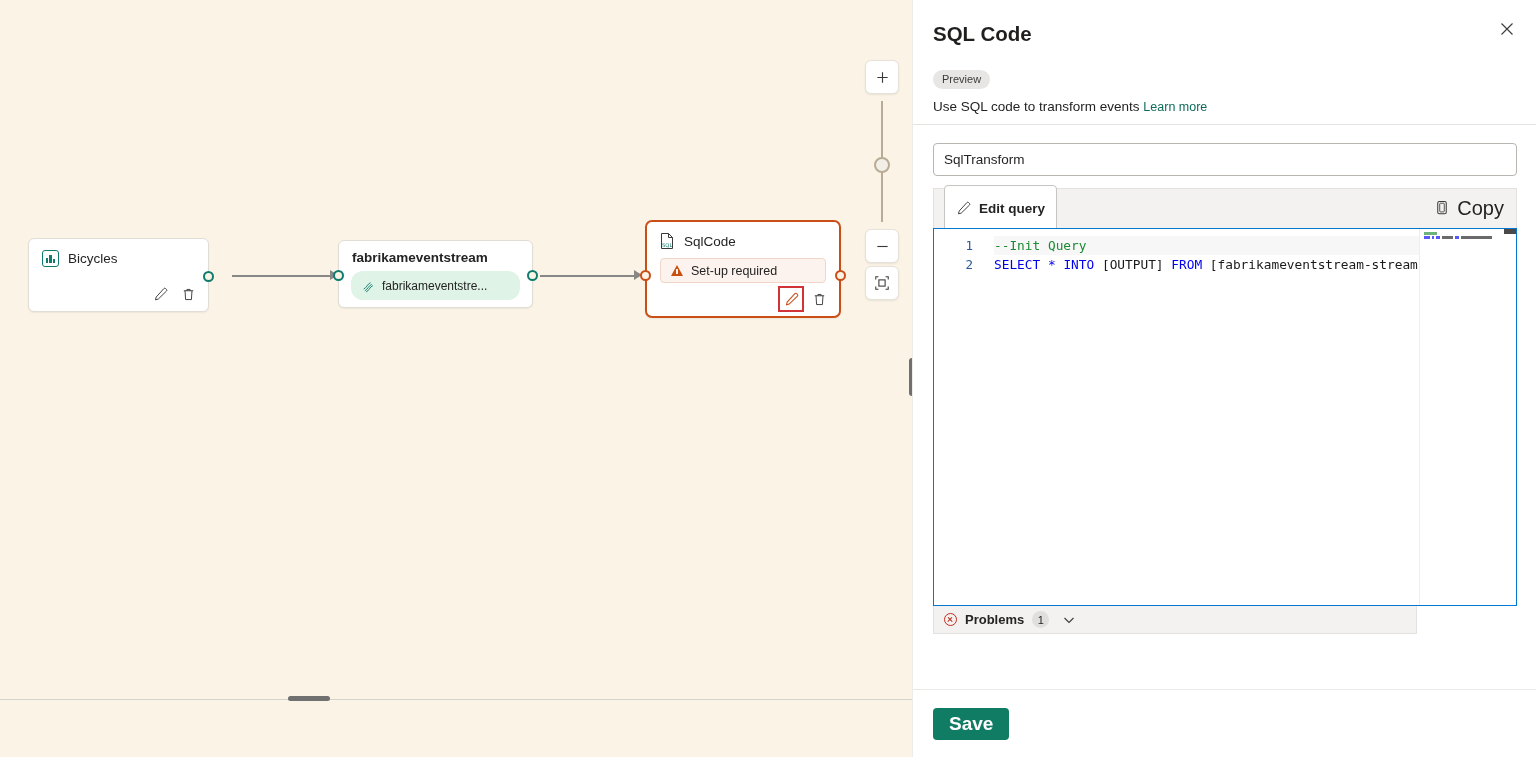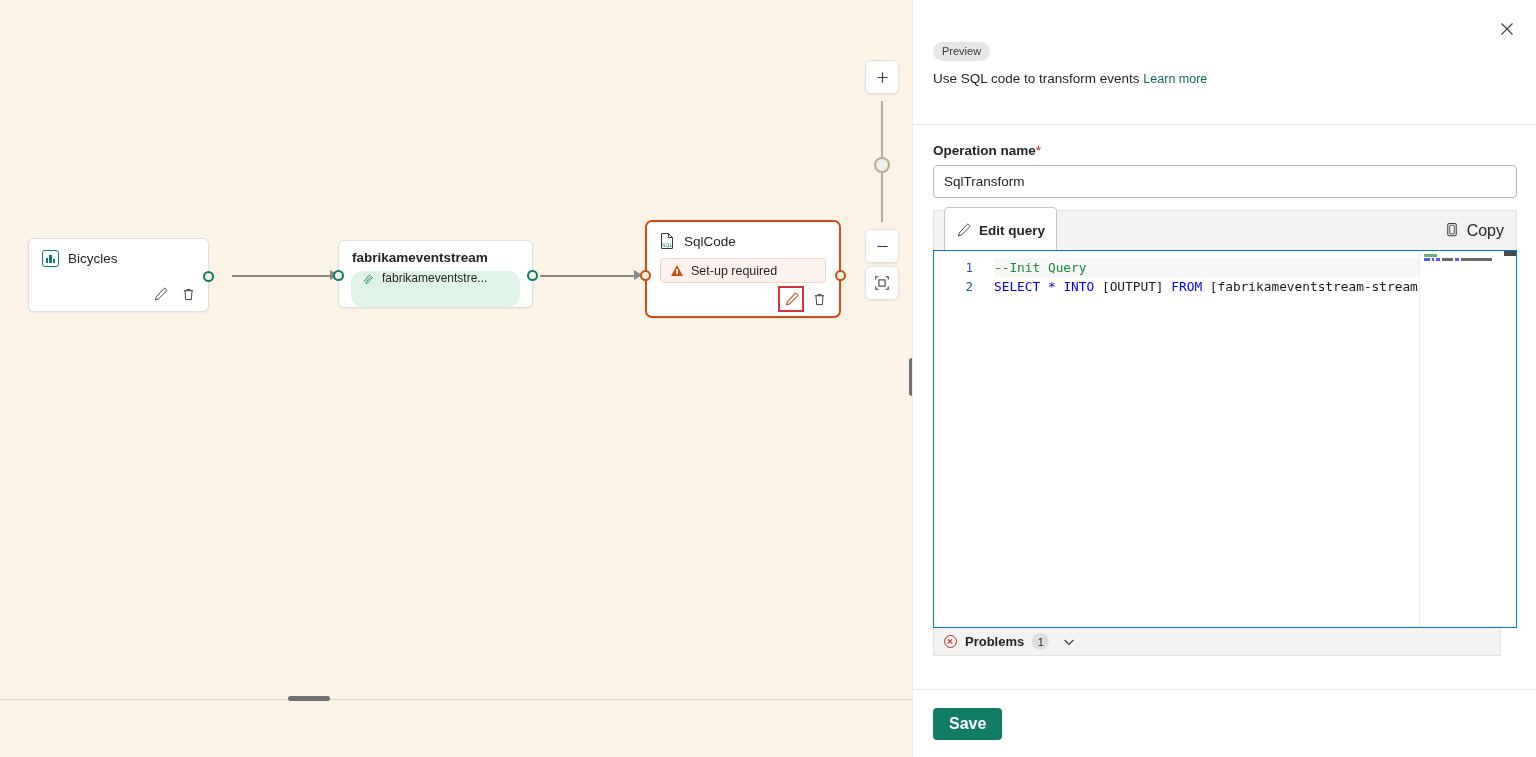--- a/index.html
+++ b/index.html
@@ -125,25 +125,25 @@
   .icon-chart i:nth-child(3) { height: 4px; }
 
   
   #node-stream {
     left: 338px; top: 240px;
     width: 195px; height: 68px;
   }
   #node-stream .node-title-row { padding: 9px 12px 0 13px; }
   .stream-pill {
     margin: 6px 12px 0 12px;
-    height: 36px;
+    height: 29px;
     background: #dff3e6;
     border-radius: 12px;
     display: flex;
-    align-items: flex-start;
+    align-items: center;
     gap: 7px;
     padding: 0 11px;
   }
   .stream-pill-label {
     font-size: 12px;
     color: #242424;
     white-space: nowrap;
     overflow: hidden;
   }
   .icon-stream {
@@ -398,21 +398,21 @@
     color: #242424;
     cursor: pointer;
     font-family: "Liberation Sans", sans-serif;
   }
   #copy-button {
     display: flex;
     align-items: center;
     gap: 7px;
     background: transparent;
     border: none;
-    font-size: 16px;
+    font-size: 20px;
     color: #242424;
     cursor: pointer;
     font-family: "Liberation Sans", sans-serif;
     padding: 0;
   }
 
   
   #code-editor {
     width: 584px;
     height: 378px;
@@ -471,21 +471,21 @@
   .mini-seg { height: 3px; display: block; opacity: .65; }
   #minimap-scroll {
     position: absolute;
     right: 0; top: 0;
     width: 12px; height: 5px;
     background: #4a4a4a;
   }
 
   
   #problems-bar {
-    width: 568px;
+    width: 484px;
     height: 28px;
     background: #f3f2f1;
     border: 1px solid #e3e1de;
     border-top: none;
     display: flex;
     align-items: center;
     gap: 8px;
     padding: 0 10px;
     cursor: pointer;
   }
@@ -537,21 +537,21 @@
     padding-left: 20px;
   }
   #save-button {
     height: 32px;
     min-width: 64px;
     padding: 0 16px;
     background: #107c63;
     color: #ffffff;
     border: none;
     border-radius: 4px;
-    font-size: 16px;
+    font-size: 19px;
     font-weight: bold;
     cursor: pointer;
     font-family: "Liberation Sans", sans-serif;
   }
 </style>
 </head>
 <body>
 
 <div id="app">
 
@@ -662,37 +662,35 @@
 
     <div id="canvas-hr"></div>
 
 
     <div id="splitter-handle"></div>
   </div>
 
   <div id="panel">
 
     <div id="panel-header">
+      <h1 id="panel-title">SQL Code</h1>
       <div id="panel-close-btn">
         <svg width="16" height="16" viewBox="0 0 16 16">
             <path d="M2.5 2.5l11 11M13.5 2.5l-11 11" stroke="#3b3a39" stroke-width="1.1" fill="none"></path>
           </svg>
       </div>
       <span id="preview-badge">Preview</span>
       <div id="panel-subtitle">
         <span>Use SQL code to transform events</span>
         <a id="learn-more-link" href="#">Learn more</a>
       </div>
     </div>
 
     <div id="panel-body">
 
-      <div class="field-label">
-        <span>Operation name</span><span class="req-star">*</span>
-      </div>
       <input id="operation-name-input" type="text" value="SqlTransform" style="">
 
       <div id="editor-toolbar">
         <button id="edit-query-button">
           <svg width="15" height="15" viewBox="0 0 16 16">
               <path d="M11.6 1.7a1.3 1.3 0 0 1 1.9 0l.8.8a1.3 1.3 0 0 1 0 1.9L5.6 12.9l-3 .8.8-3z" fill="none" stroke="#3b3a39" stroke-width="1"></path>
             </svg>
           <span>Edit query</span>
         </button>
         <button id="copy-button">

